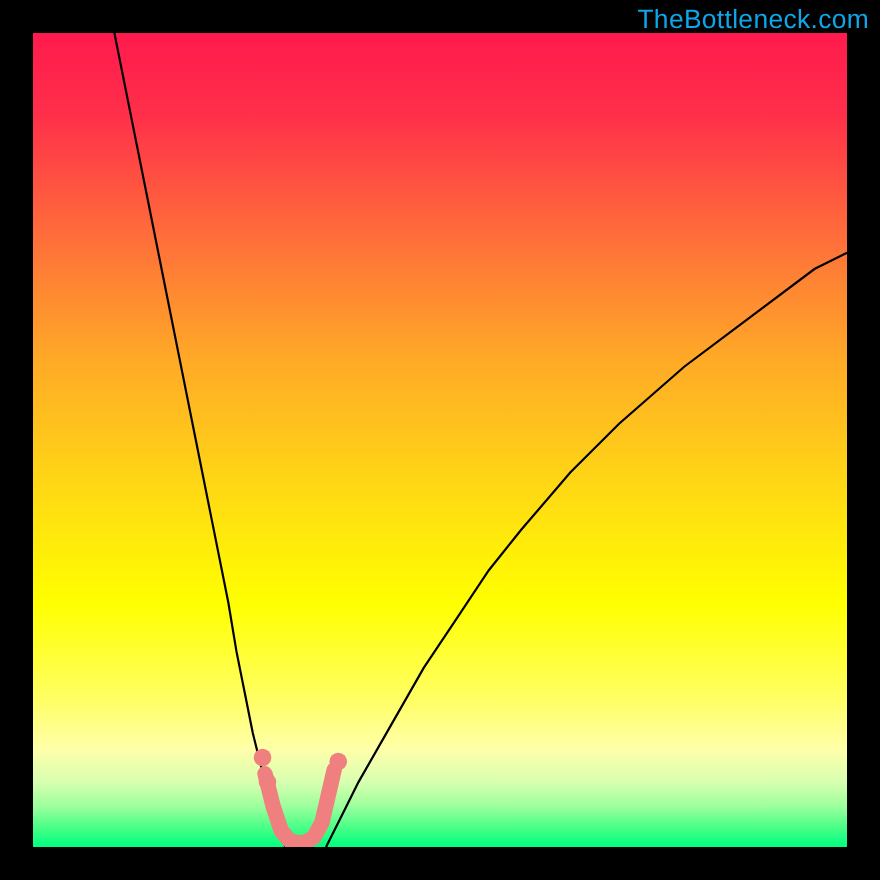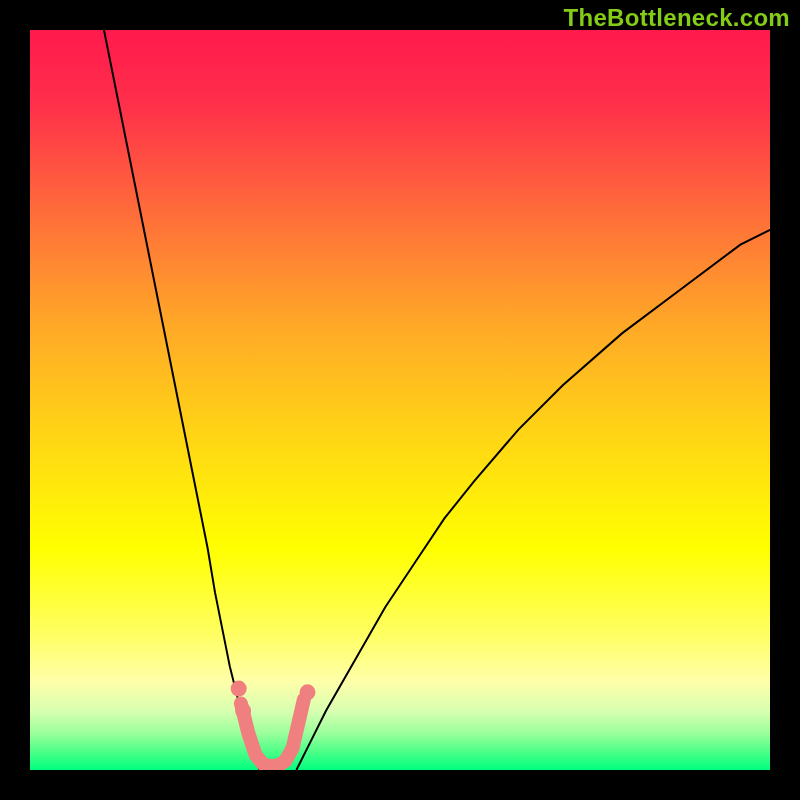--- a/index.html
+++ b/index.html
@@ -14,23 +14,23 @@
   .outer {
     width: 800px;
     height: 800px;
     background: #000;
     position: relative;
   }
   .watermark {
     position: absolute;
     top: 4px;
     right: 10px;
-    color: #84cc16;
+    color: #0ea5e9;
     font-size: 24px;
-    font-weight: 700;
+    font-weight: 400;
     letter-spacing: 0.3px;
     z-index: 5;
   }
   .plot-area {
     position: absolute;
     left: 30px;
     top: 30px;
     width: 740px;
     height: 740px;
     overflow: hidden;

